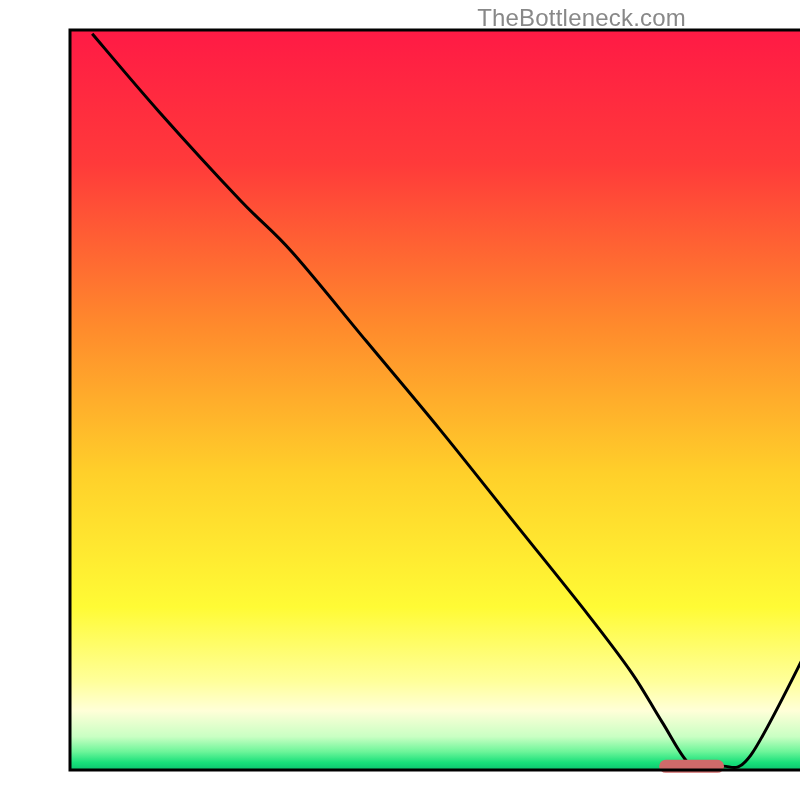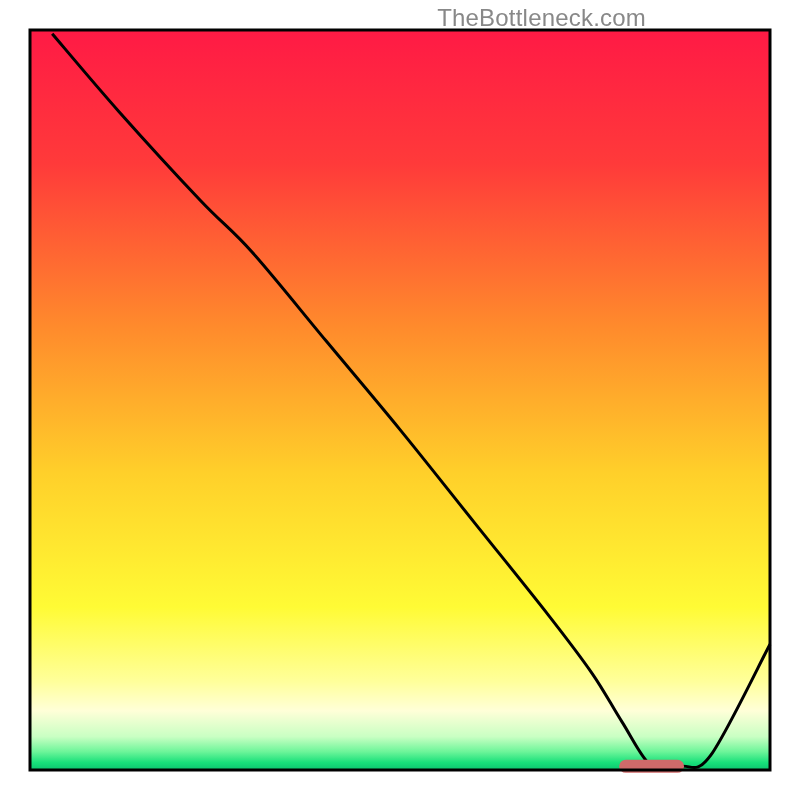--- a/index.html
+++ b/index.html
@@ -7,20 +7,21 @@
     padding: 0;
     width: 800px;
     height: 800px;
     background: #fff;
     font-family: Arial, sans-serif;
   }
   .chart-container {
     position: relative;
     width: 664px;
     height: 800px;
+    margin-left: 40px;
   }
   .watermark {
     position: absolute;
     top: 4px;
     right: 18px;
     color: #888888;
     font-size: 24px;
     font-weight: normal;
     letter-spacing: 0.2px;
     z-index: 10;

